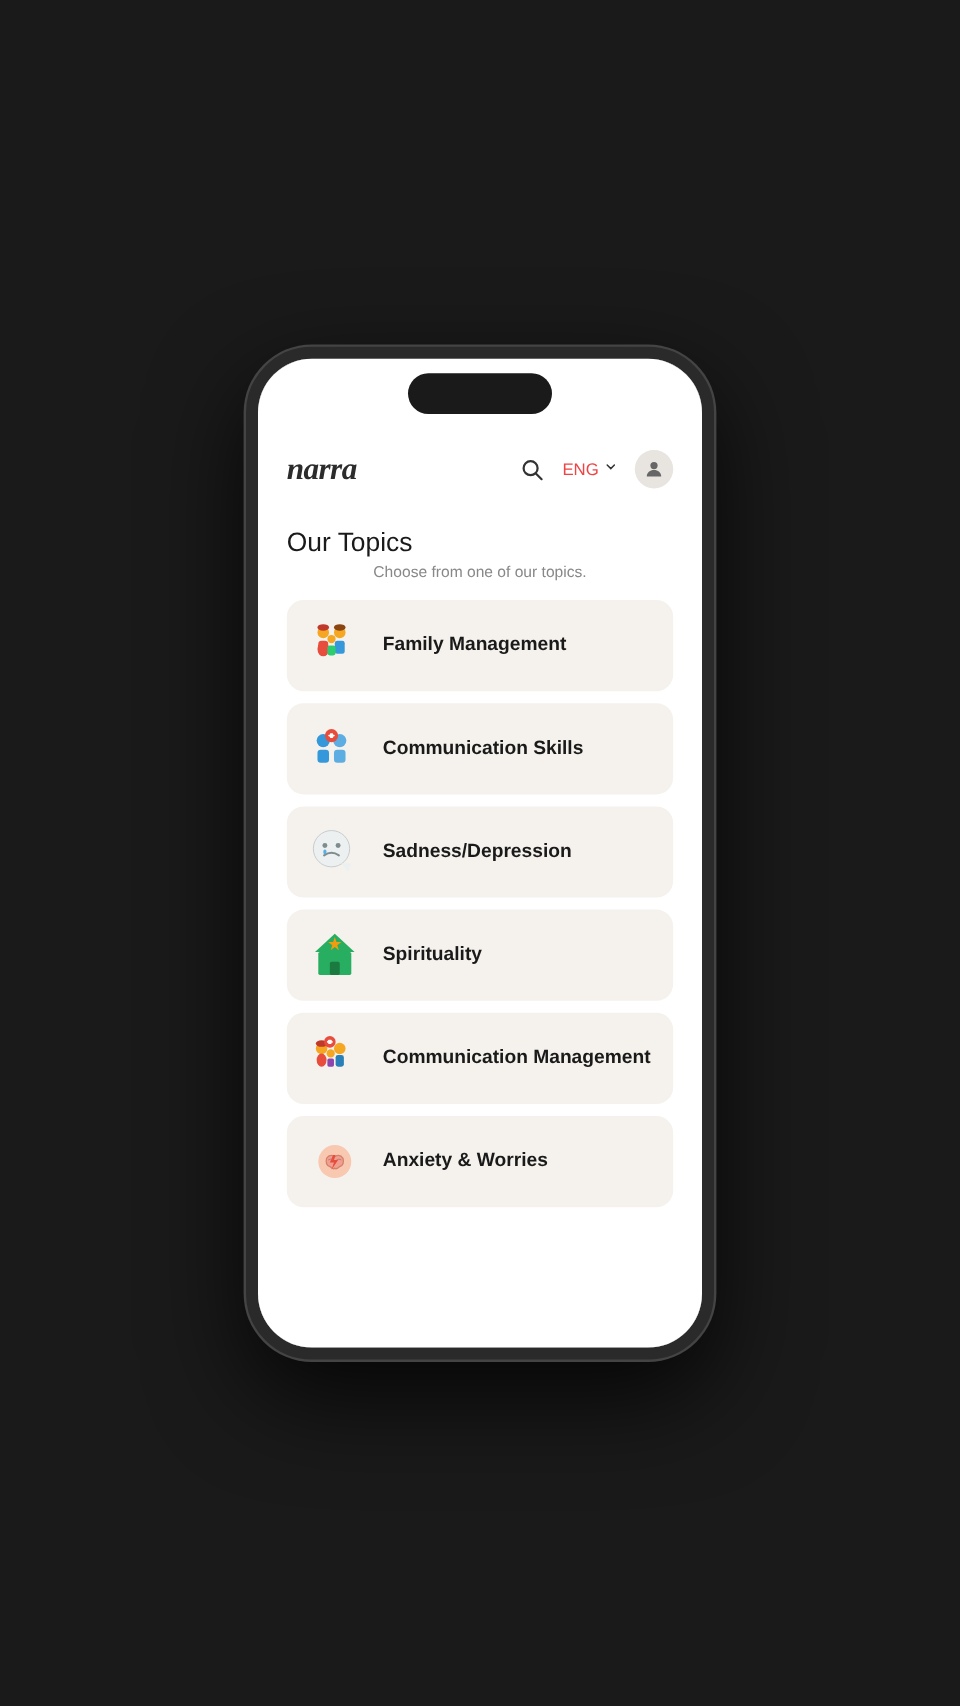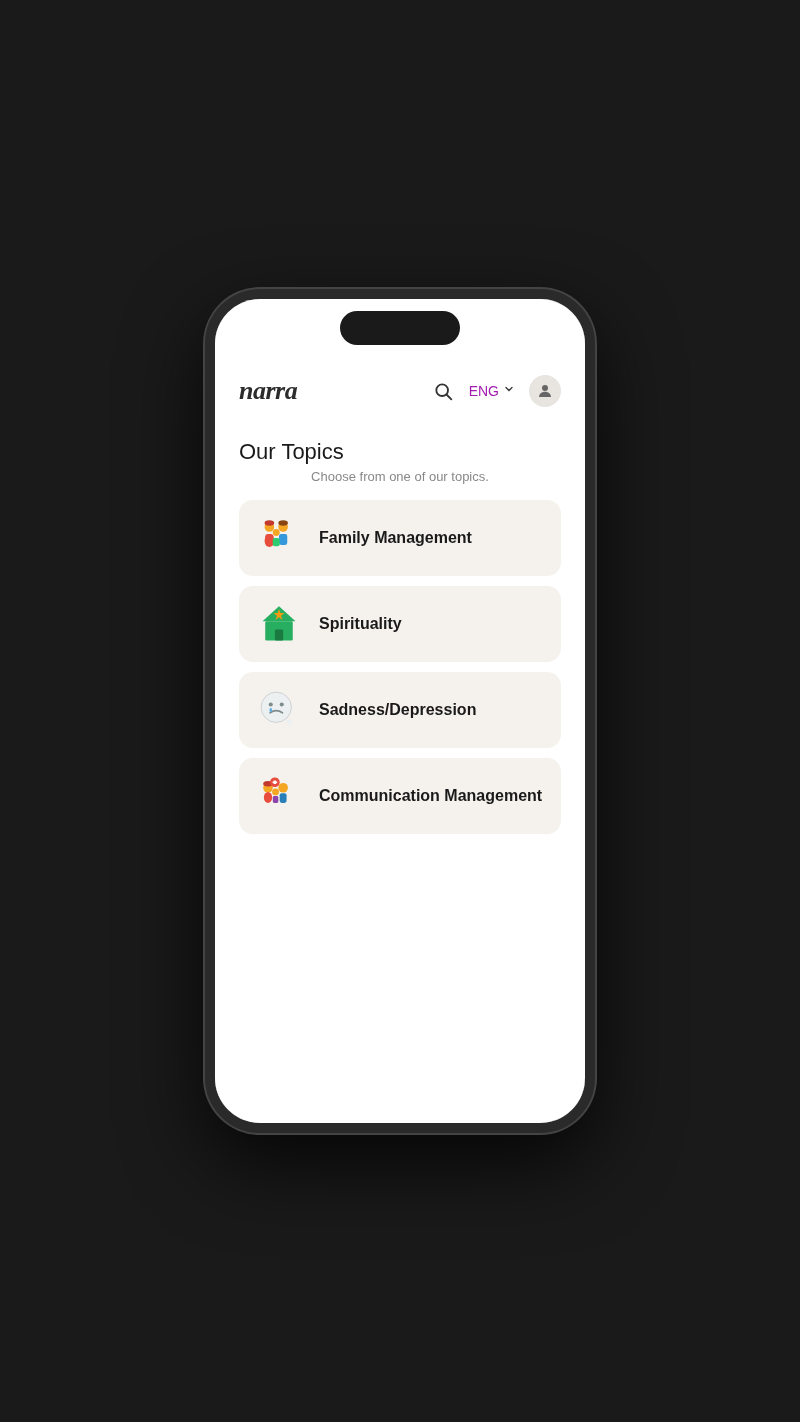--- a/index.html
+++ b/index.html
@@ -116,21 +116,21 @@
       justify-content: center;
       cursor: pointer;
     }
 
     .lang-selector {
       display: flex;
       align-items: flex-start;
       gap: 4px;
       font-size: 14px;
       font-weight: 500;
-      color: #a21caf;
+      color: #ef4444;
       cursor: pointer;
     }
 
     .profile-icon-btn {
       width: 32px;
       height: 32px;
       border-radius: 50%;
       background: #e8e4df;
       display: flex;
       align-items: center;
@@ -269,53 +269,71 @@
                 <circle cx="28" cy="24" r="5" fill="#f5a623"></circle>
                 <rect x="23" y="32" width="10" height="12" rx="3" fill="#2ecc71"></rect>
 
                 <ellipse cx="18" cy="10" rx="7" ry="4" fill="#c0392b"></ellipse>
                 <ellipse cx="38" cy="10" rx="7" ry="4" fill="#8B4513"></ellipse>
               </svg>
             </div>
             <span class="topic-label">Family Management</span>
           </div>
 
+          <div class="topic-item">
+            <div class="topic-emoji">
+              <svg width="44" height="44" viewBox="0 0 64 64">
+
+                <circle cx="18" cy="22" r="8" fill="#3498db"></circle>
+                <rect x="11" y="33" width="14" height="16" rx="4" fill="#3498db"></rect>
+
+                <circle cx="38" cy="22" r="8" fill="#5dade2"></circle>
+                <rect x="31" y="33" width="14" height="16" rx="4" fill="#5dade2"></rect>
+
+                <circle cx="28" cy="16" r="8" fill="#e74c3c"></circle>
+                <rect x="24.5" y="12.5" width="7" height="7" rx="1" fill="white" opacity="0"></rect>
+                <rect x="26" y="13" width="4" height="6" rx="1" fill="white"></rect>
+                <rect x="24" y="15" width="8" height="2" rx="1" fill="white"></rect>
+              </svg>
+            </div>
+            <span class="topic-label">Communication Skills</span>
+          </div>
+
+          <div class="topic-item">
+            <div class="topic-emoji">
+              <svg width="44" height="44" viewBox="0 0 64 64">
+
+                <circle cx="28" cy="28" r="22" fill="#ecf0f1" stroke="#bdc3c7" stroke-width="1"></circle>
+
+                <circle cx="20" cy="24" r="3" fill="#7f8c8d"></circle>
+                <circle cx="36" cy="24" r="3" fill="#7f8c8d"></circle>
+
+                <path d="M19 36 Q28 30 37 36" fill="none" stroke="#7f8c8d" stroke-width="2.5" stroke-linecap="round"></path>
+
+                <ellipse cx="20" cy="32" rx="2" ry="3" fill="#5dade2"></ellipse>
+
+                <polygon points="40,46 48,56 52,46" fill="#ecf0f1"></polygon>
+              </svg>
+            </div>
+            <span class="topic-label">Sadness/Depression</span>
+          </div>
 
           <div class="topic-item">
             <div class="topic-emoji">
               <svg width="44" height="44" viewBox="0 0 64 64">
 
                 <polygon points="32,6 8,28 56,28" fill="#27ae60"></polygon>
                 <rect x="12" y="28" width="40" height="28" rx="2" fill="#27ae60"></rect>
 
                 <rect x="26" y="40" width="12" height="16" rx="2" fill="#1a7a40"></rect>
 
                 <polygon points="32,10 34,16 40,16 35,20 37,26 32,22 27,26 29,20 24,16 30,16" fill="#f39c12"></polygon>
               </svg>
             </div>
             <span class="topic-label">Spirituality</span>
-          </div>
-
-          <div class="topic-item">
-            <div class="topic-emoji">
-              <svg width="44" height="44" viewBox="0 0 64 64">
-
-                <circle cx="28" cy="28" r="22" fill="#ecf0f1" stroke="#bdc3c7" stroke-width="1"></circle>
-
-                <circle cx="20" cy="24" r="3" fill="#7f8c8d"></circle>
-                <circle cx="36" cy="24" r="3" fill="#7f8c8d"></circle>
-
-                <path d="M19 36 Q28 30 37 36" fill="none" stroke="#7f8c8d" stroke-width="2.5" stroke-linecap="round"></path>
-
-                <ellipse cx="20" cy="32" rx="2" ry="3" fill="#5dade2"></ellipse>
-
-                <polygon points="40,46 48,56 52,46" fill="#ecf0f1"></polygon>
-              </svg>
-            </div>
-            <span class="topic-label">Sadness/Depression</span>
           </div>
 
           <div class="topic-item">
             <div class="topic-emoji">
               <svg width="44" height="44" viewBox="0 0 64 64">
 
                 <circle cx="16" cy="20" r="7" fill="#f5a623"></circle>
                 <ellipse cx="16" cy="34" rx="6" ry="8" fill="#e74c3c"></ellipse>
                 <ellipse cx="16" cy="14" rx="7" ry="4" fill="#c0392b"></ellipse>
 
@@ -328,20 +346,36 @@
                 <circle cx="26" cy="12" r="7" fill="#e74c3c"></circle>
                 <rect x="23.5" y="9" width="5" height="6" rx="1" fill="none"></rect>
                 <rect x="24" y="9.5" width="4" height="5" rx="0.5" fill="white"></rect>
                 <rect x="22.5" y="11" width="7" height="2" rx="0.5" fill="white"></rect>
               </svg>
             </div>
             <span class="topic-label">Communication Management</span>
           </div>
 
 
+          <div class="topic-item">
+            <div class="topic-emoji">
+              <svg width="44" height="44" viewBox="0 0 64 64">
+
+                <circle cx="32" cy="32" r="20" fill="#f8c8b0"></circle>
+
+                <path d="M22 28 Q26 22 32 26 Q38 22 42 28 Q44 36 38 38 Q34 42 32 40 Q30 42 26 38 Q20 36 22 28Z" fill="#f0a090" stroke="#d4806a" stroke-width="1.5"></path>
+
+                <path d="M30 24 L26 33 L31 33 L28 42 L36 30 L31 30 L33 24Z" fill="#e74c3c"></path>
+
+                <path d="M24 30 Q27 28 30 30" fill="none" stroke="#c0706a" stroke-width="1"></path>
+                <path d="M34 30 Q37 28 40 30" fill="none" stroke="#c0706a" stroke-width="1"></path>
+              </svg>
+            </div>
+            <span class="topic-label">Anxiety &amp; Worries</span>
+          </div>
 
         </div>
       </div>
 
       <div class="activity-section">
         
         
 
         
       </div>

